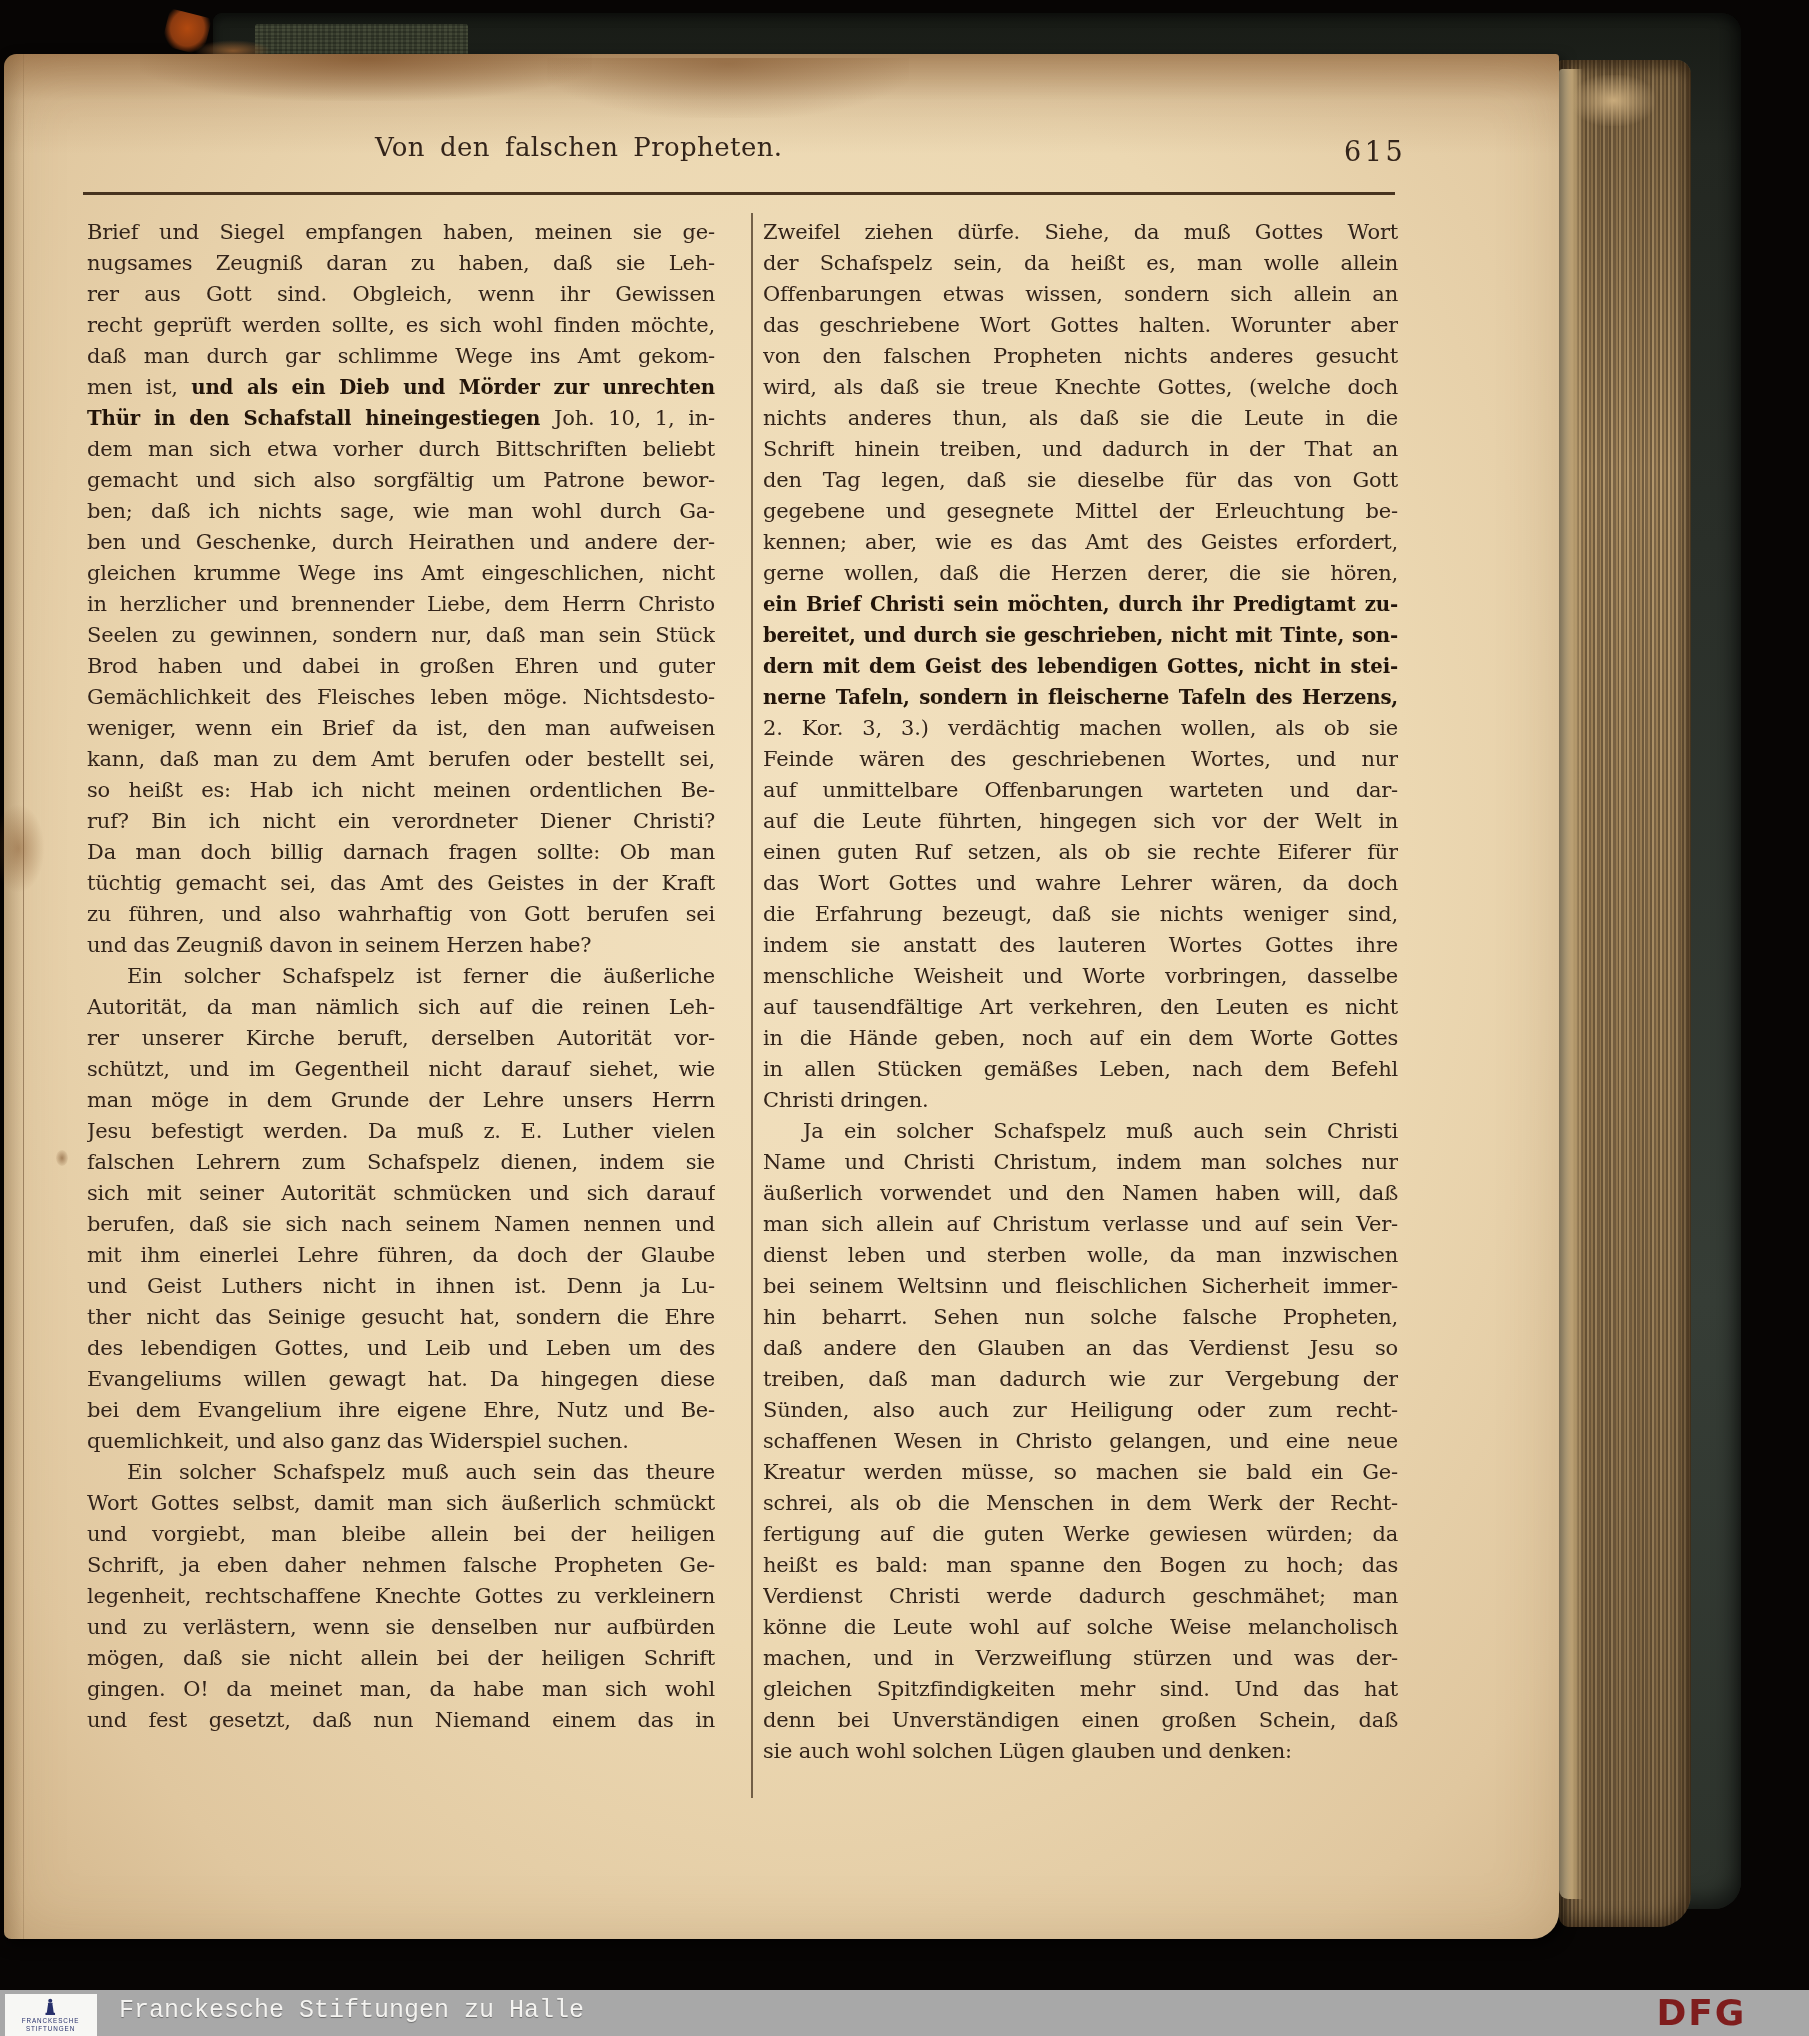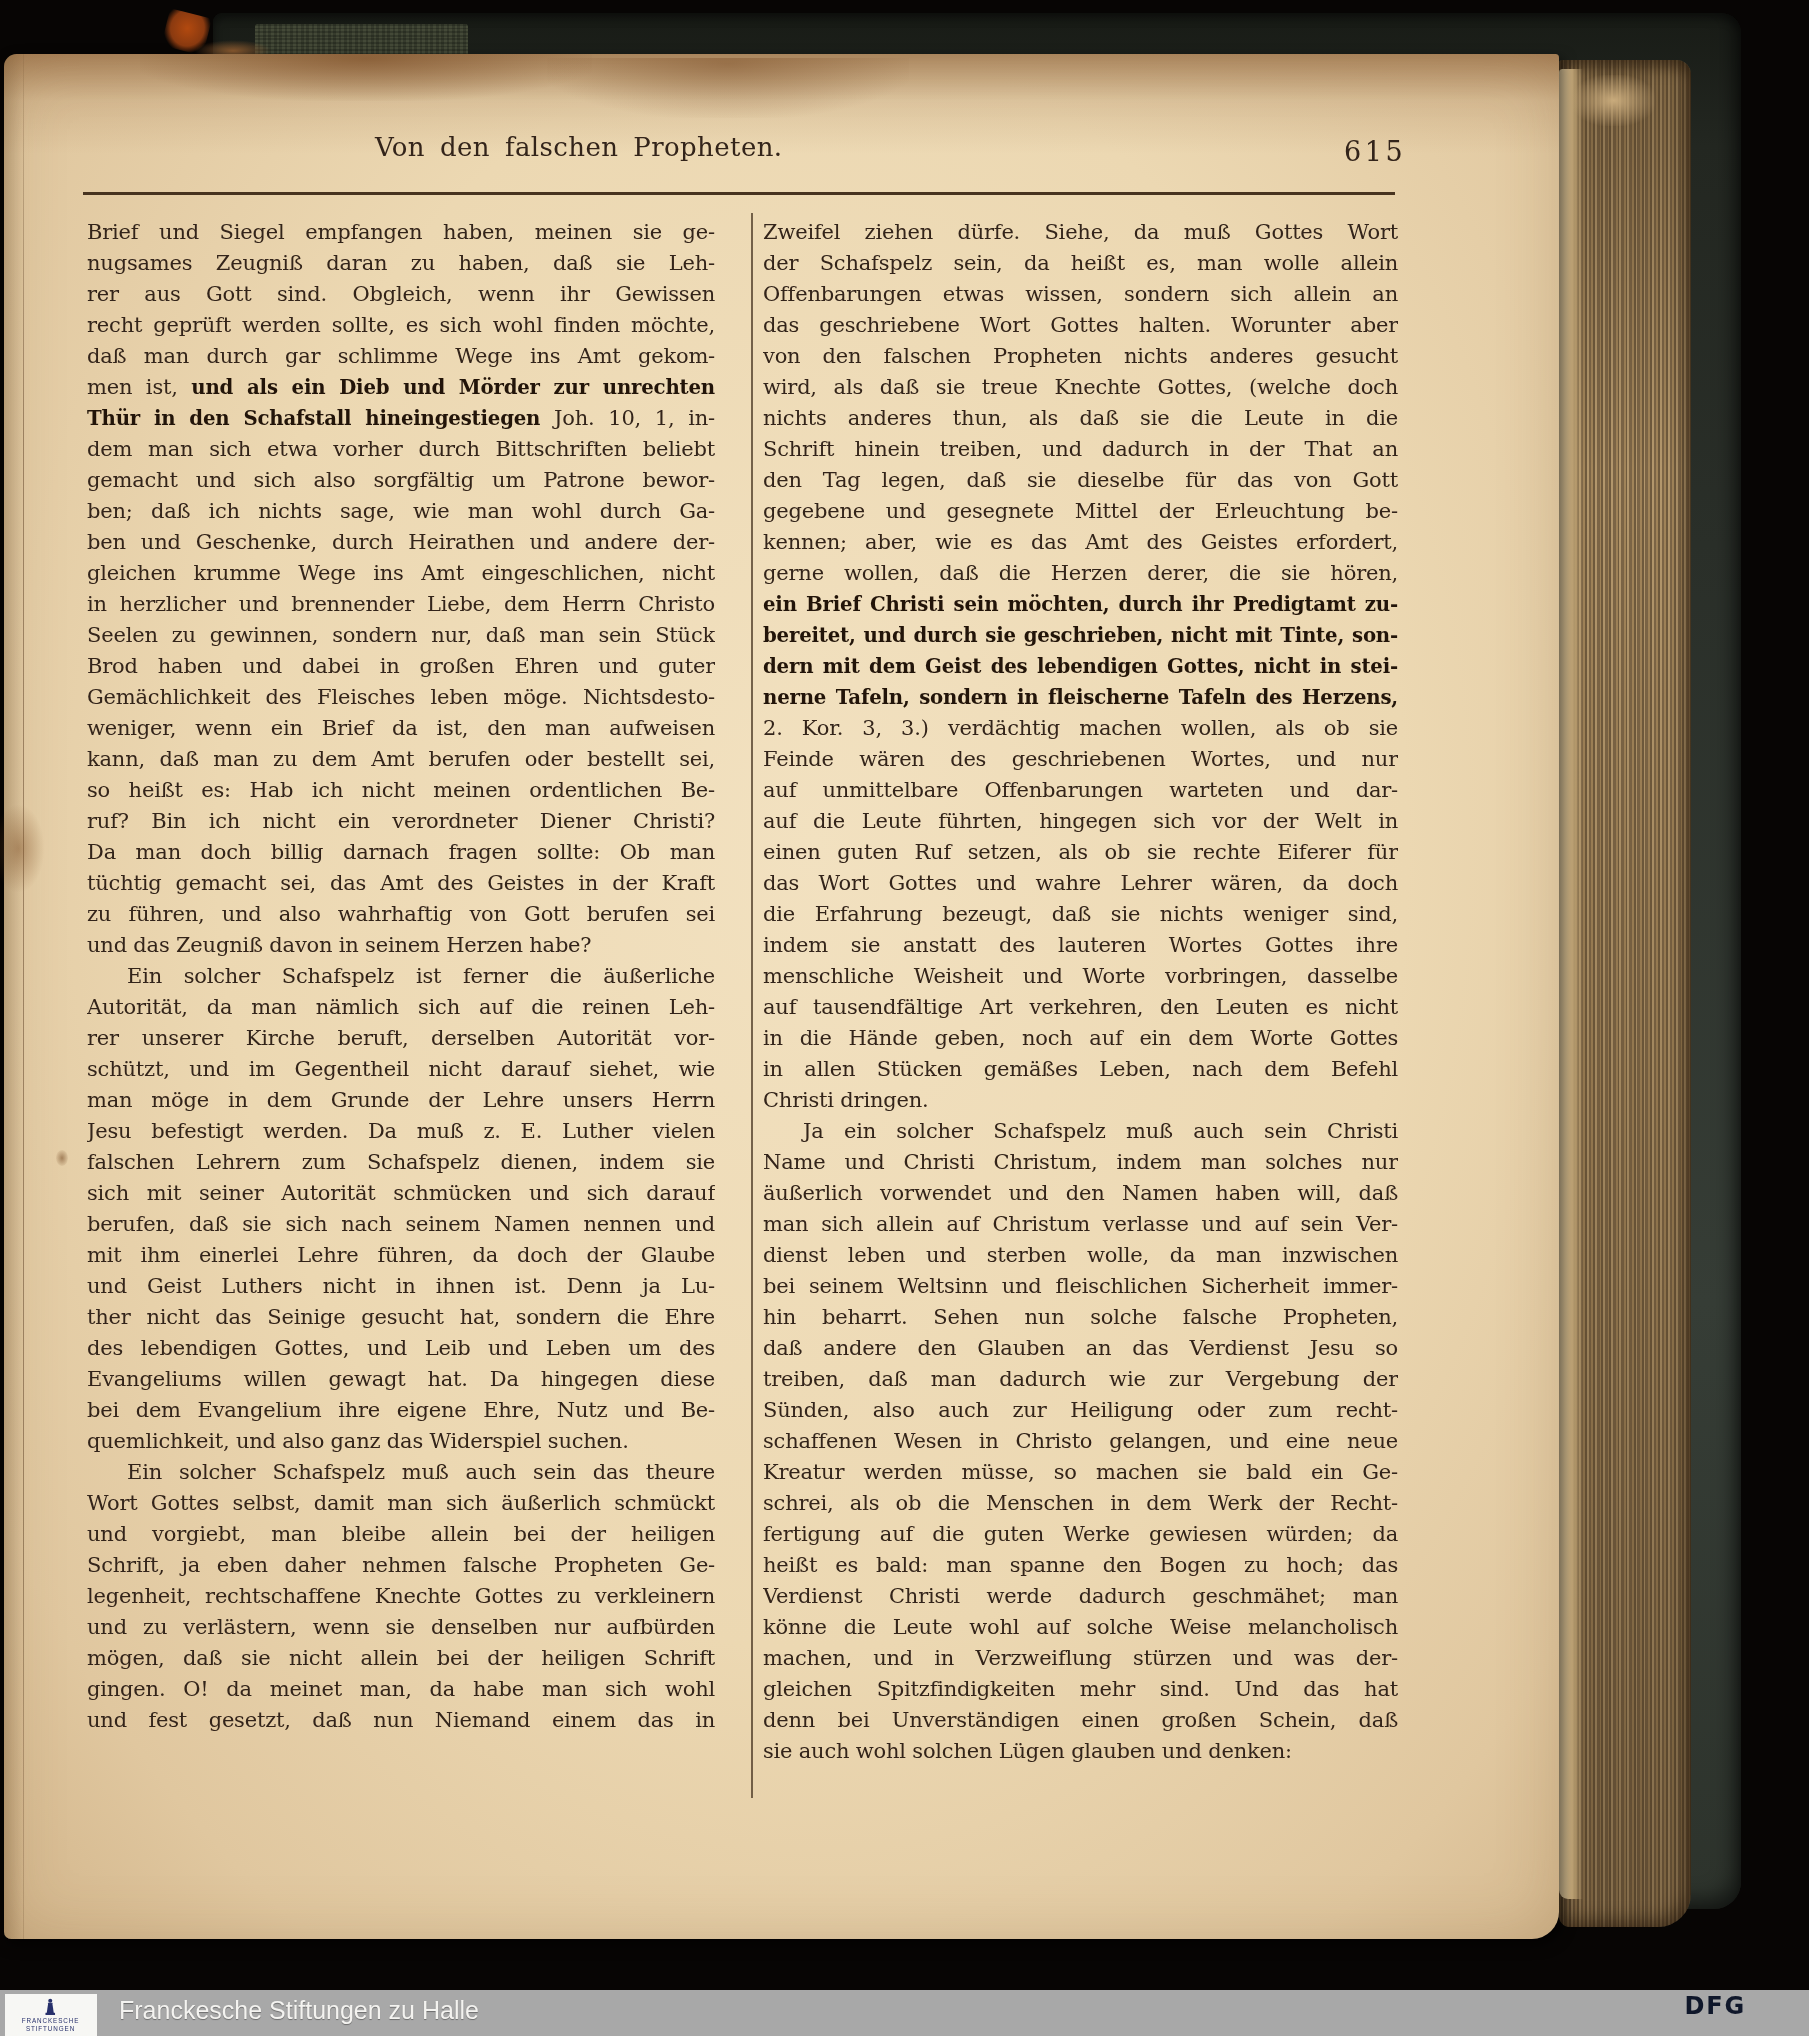--- a/index.html
+++ b/index.html
@@ -93,25 +93,25 @@
   .logo-box{
     position:absolute;left:4.5px;top:3.6px;width:92px;height:43px;background:#f7f7f4;
     display:flex;flex-direction:column;align-items:center;justify-content:center;gap:0.9px;
   }
   .logo-mark{width:14.5px;height:18px;display:block;}
   .logo-mark svg{width:100%;height:100%;fill:var(--navy,#27306b);}
   .logo-text{font-family:"Liberation Sans",sans-serif;font-size:6.3px;letter-spacing:0.9px;
     color:var(--navy,#27306b);line-height:7.2px;text-align:center;}
   .institution-caption{
     position:absolute;left:119px;top:6.3px;color:#f4f3f0;font-size:25px;
-    font-family:Liberation Sans, sans-serif;text-shadow:0 0.9px 0.9px rgba(0,0,0,.35);
+    font-family:Liberation Mono, monospace;text-shadow:0 0.9px 0.9px rgba(0,0,0,.35);
   }
   .dfg-logo{
-    position:absolute;right:63px;top:1.8px;color:#0f172a;font-family:"DejaVu Sans",sans-serif;
-    font-weight:800;font-size:24px;letter-spacing:1.8px;
+    position:absolute;right:63px;top:1.8px;color:#7f1d1d;font-family:"DejaVu Sans",sans-serif;
+    font-weight:800;font-size:36px;letter-spacing:1.8px;
   }
 </style>
 </head>
 <body>
 
 <div class="cover"></div>
 <div class="cloth-patch"></div>
 <div class="red-debris-1"></div>
 <div class="red-debris-2"></div>
 

